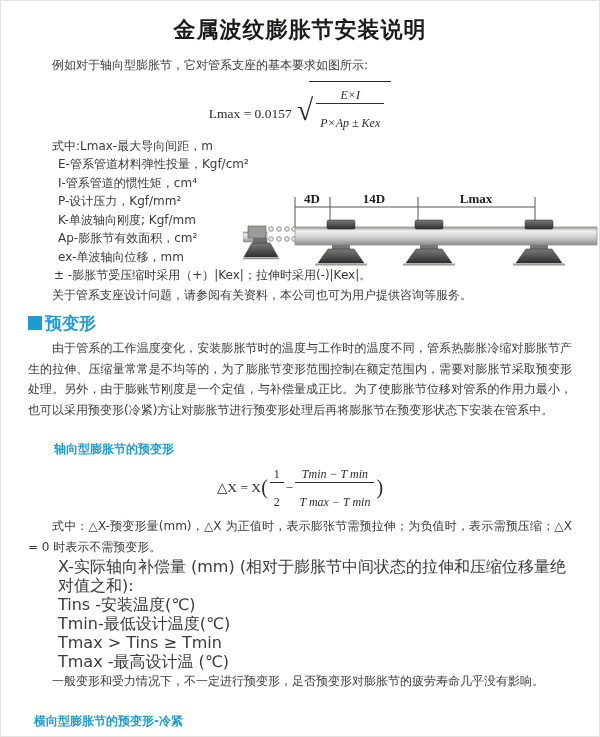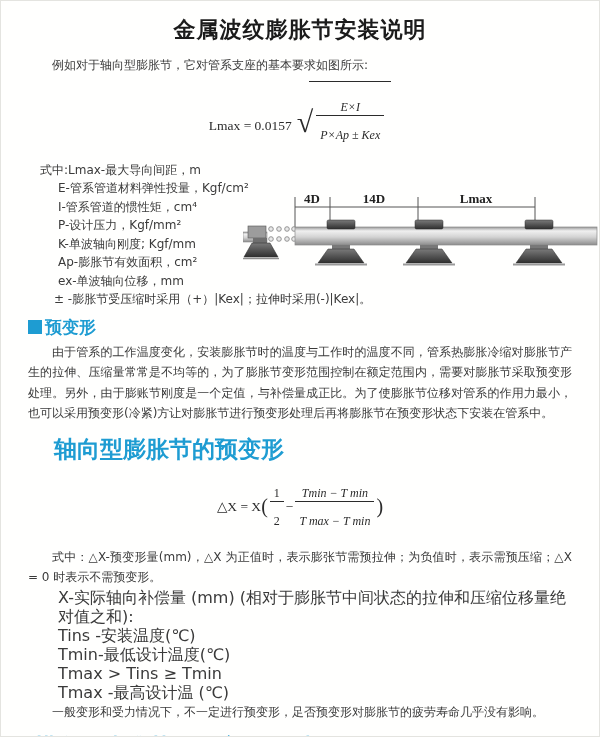--- a/index.html
+++ b/index.html
@@ -11,42 +11,42 @@
     overflow: hidden; color: var(--ink);
   }
   .title { font-size: 22px; font-weight: bold; text-align: center;
     margin: 2px 0 10px; color: #1b1b1b; letter-spacing: 1px; }
   .body-text { font-size: 12px; line-height: 20.5px; text-align: justify; margin: 0; }
   .indent { text-indent: 2em; }
   .sec-label { color: var(--blue); font-size: 17px; font-weight: 600; }
   .sq { display: inline-block; width: 14px; height: 14px; background: var(--blue);
     margin-right: 3px; vertical-align: -1px; }
   .sec-head { margin: 7px 0 3px; }
-  .sub-head { color: var(--blue); font-size: 23px; font-weight: 600; margin: 10px 0 2px 26px; font-family: Liberation Mono, monospace; }
+  .sub-head { color: var(--blue); font-size: 12px; font-weight: 600; margin: 21px 0 2px 26px; }
   .sub-head.lateral { margin-left: 6px; }
 
   
   .formula-row { text-align: center; font-family: "Liberation Serif", serif;
     color: #2b2b2b; margin: 5px 0 3px; }
   .f-bold { font-weight: normal; font-size: 13.5px; }
   .frac { display: inline-block; vertical-align: middle; text-align: center;
-    font-size: 12px; line-height: 14px; margin: 16px 2px; }
+    font-size: 12px; line-height: 14px; margin: 4px 2px; }
   .frac .fnum { display: block; padding: 0 4px 1px; border-bottom: 1px solid #2b2b2b; }
   .frac .fden { display: block; padding: 12px 4px 0; }
   .frac.ital { font-style: italic; }
   .sqrt-wrap { display: inline-flex; align-items: center; margin-left: 5px; }
   .sqrt-sign { font-size: 30px; font-weight: 400; line-height: 28px;
     margin-right: -4px; transform: translateY(3px); }
   .sqrt-body { border-top: 1.5px solid #2b2b2b; padding: 2px 5px 0; }
   .paren { font-size: 20px; font-weight: 400; vertical-align: -2px; }
 
   
   .defs { font-size: 12px; }
   .defs .line { line-height: 18.5px; margin-left: 30px; white-space: nowrap; }
-  .defs .line.first { margin-left: 12px; }
+  .defs .line.first { margin-left: 24px; }
   .plain-line { font-size: 16px; line-height: 19px; margin-left: 30px; }
   .pm-line { font-size: 12px; line-height: 18.5px; margin-left: 26px; }
 
   
   .diagram { position: absolute; left: 242px; top: 190px; }
   .diagram text { font-family: "Liberation Serif", serif; font-size: 13px;
     font-weight: bold; fill: #222; text-anchor: middle; }
 </style>
 </head>
 <body>
@@ -68,20 +68,21 @@
     <div class="line first">式中:Lmax-最大导向间距，m</div>
     <div class="line">E-管系管道材料弹性投量，Kgf/cm²</div>
     <div class="line">I-管系管道的惯性矩，cm⁴</div>
     <div class="line">P-设计压力，Kgf/mm²</div>
     <div class="line">K-单波轴向刚度; Kgf/mm</div>
     <div class="line">Ap-膨胀节有效面积，cm²</div>
     <div class="line">ex-单波轴向位移，mm</div>
   </div>
 
   <div class="pm-line">± -膨胀节受压缩时采用（+）|Kex|；拉伸时采用(-)|Kex|。</div>
+  <p class="body-text indent">关于管系支座设计问题，请参阅有关资料，本公司也可为用户提供咨询等服务。</p>
 
   <svg class="diagram" width="356" height="84" viewBox="0 0 356 84">
     <defs>
       <linearGradient id="pipeG" x1="0" y1="0" x2="0" y2="1">
         <stop offset="0" stop-color="#989898"></stop>
           <stop offset="0.22" stop-color="#f0f0f0"></stop>
         <stop offset="0.55" stop-color="#d4d4d4"></stop>
           <stop offset="1" stop-color="#8d8d8d"></stop>
       </linearGradient>
       <linearGradient id="supG" x1="0" y1="0" x2="0" y2="1">

